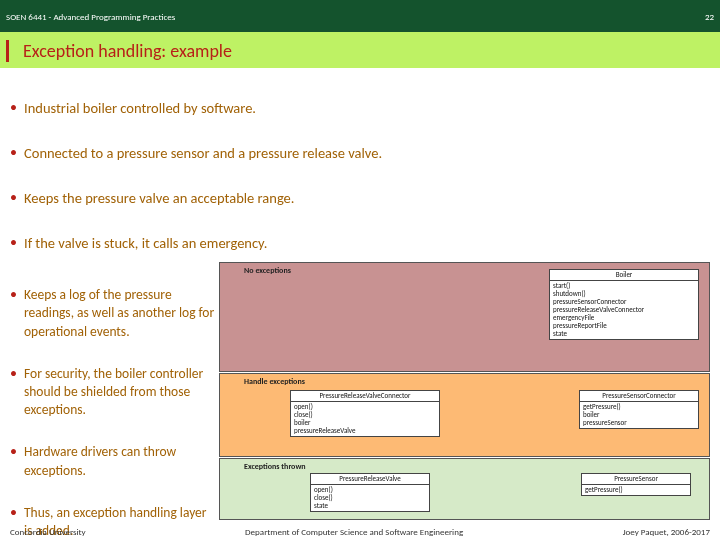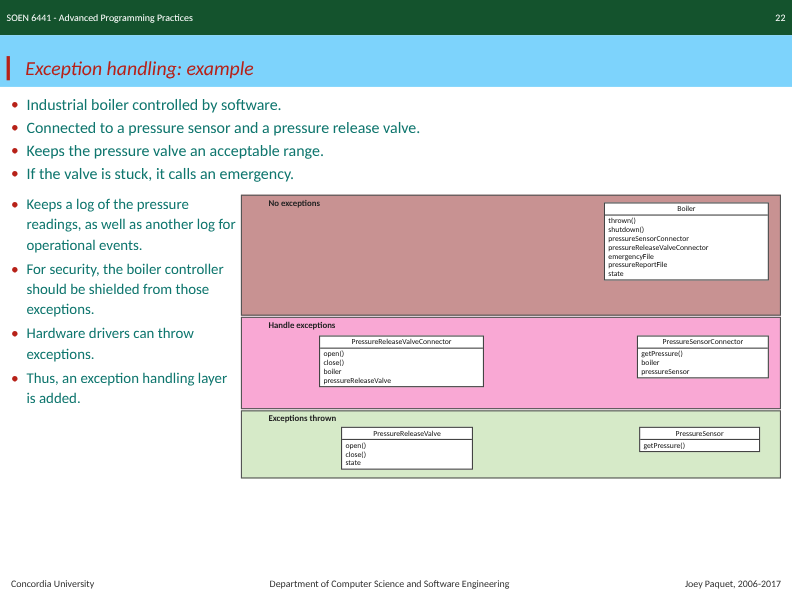--- a/index.html
+++ b/index.html
@@ -1,31 +1,31 @@
 <!DOCTYPE html>
 <html><head>
 <meta charset="utf-8">
 <style>
   * { margin:0; padding:0; box-sizing:border-box; }
   body { width:720px; height:540px; font-family:"Segoe UI","Calibri",sans-serif; background:#fff; position:relative; overflow:hidden; }
   .topbar { background:#14532d; color:#fff; height:32px; font-size:9px; display:flex; justify-content:space-between; align-items:center; padding:0 6px; }
-  .titlebar { background:#7dd3fc; padding:19px 6px 6px 6px;font-style:italic; }
+  .titlebar { background:#bef264; padding:8px 6px 6px 6px; }
   .titlebar h1 { color:#b72118; font-weight:400; font-size:18px; border-left:3px solid #b72118; padding-left:14px; }
   .content { padding:6px 10px 0 10px; }
   ul.bullets { list-style:none; }
-  ul.bullets > li { font-size:14.5px; color:#0f766e; line-height:1.45; padding-left:14px; position:relative; }
+  ul.bullets > li { font-size:14.5px; color:#a16207; line-height:1.45; padding-left:14px; position:relative;margin-top:24px; }
   ul.bullets > li:before { content:"•"; color:#b72118; position:absolute; left:0; top:0; font-size:14px; }
   .lower { display:flex; margin-top:8px; }
   .lower-left { width:205px; }
   .lower-left ul.bullets > li { font-size:13.5px; line-height:1.35; margin-bottom:4px; }
   .diagram { flex:1; margin-left:4px; display:flex; flex-direction:column; gap:1px; }
   .layer { border:1px solid #555; padding:2px 4px 4px 4px; position:relative; }
   .layer-label { font-size:8px; font-weight:bold; color:#222;padding-left:20px; }
   .l1 { background:#c89292; height:110px; }
-  .l2 { background:#f9a8d4; height:84px; }
+  .l2 { background:#fdba74; height:84px; }
   .l3 { background:#d6eac8; height:62px; }
   .umlbox { position:absolute; background:#fff; border:1px solid #444; font-size:7px; color:#111; line-height:1.15; }
   .umlbox .head { border-bottom:1px solid #444; text-align:center; padding:1px 2px; font-size:7px; }
   .umlbox .body { padding:1px 3px; }
   .footer { position:absolute; bottom:0; left:0; right:0; height:18px; font-size:9px; color:#333; display:flex; justify-content:space-between; align-items:center; padding:0 10px;text-align:right; }
 </style>
 </head>
 <body>
 
 <div class="topbar">
@@ -54,21 +54,21 @@
         <li>Thus, an exception handling layer is added.</li>
       </ul>
     </div>
 
     <div class="diagram">
       <div class="layer l1">
         <div class="layer-label">No exceptions</div>
         <div class="umlbox" style="right:10px; top:6px; width:150px;">
           <div class="head">Boiler</div>
           <div class="body">
-            <div>thrown()</div>
+            <div>start()</div>
             <div>shutdown()</div>
             <div>pressureSensorConnector</div>
             <div>pressureReleaseValveConnector</div>
             <div>emergencyFile</div>
             <div>pressureReportFile</div>
             <div>state</div>
           </div>
         </div>
       </div>
 

